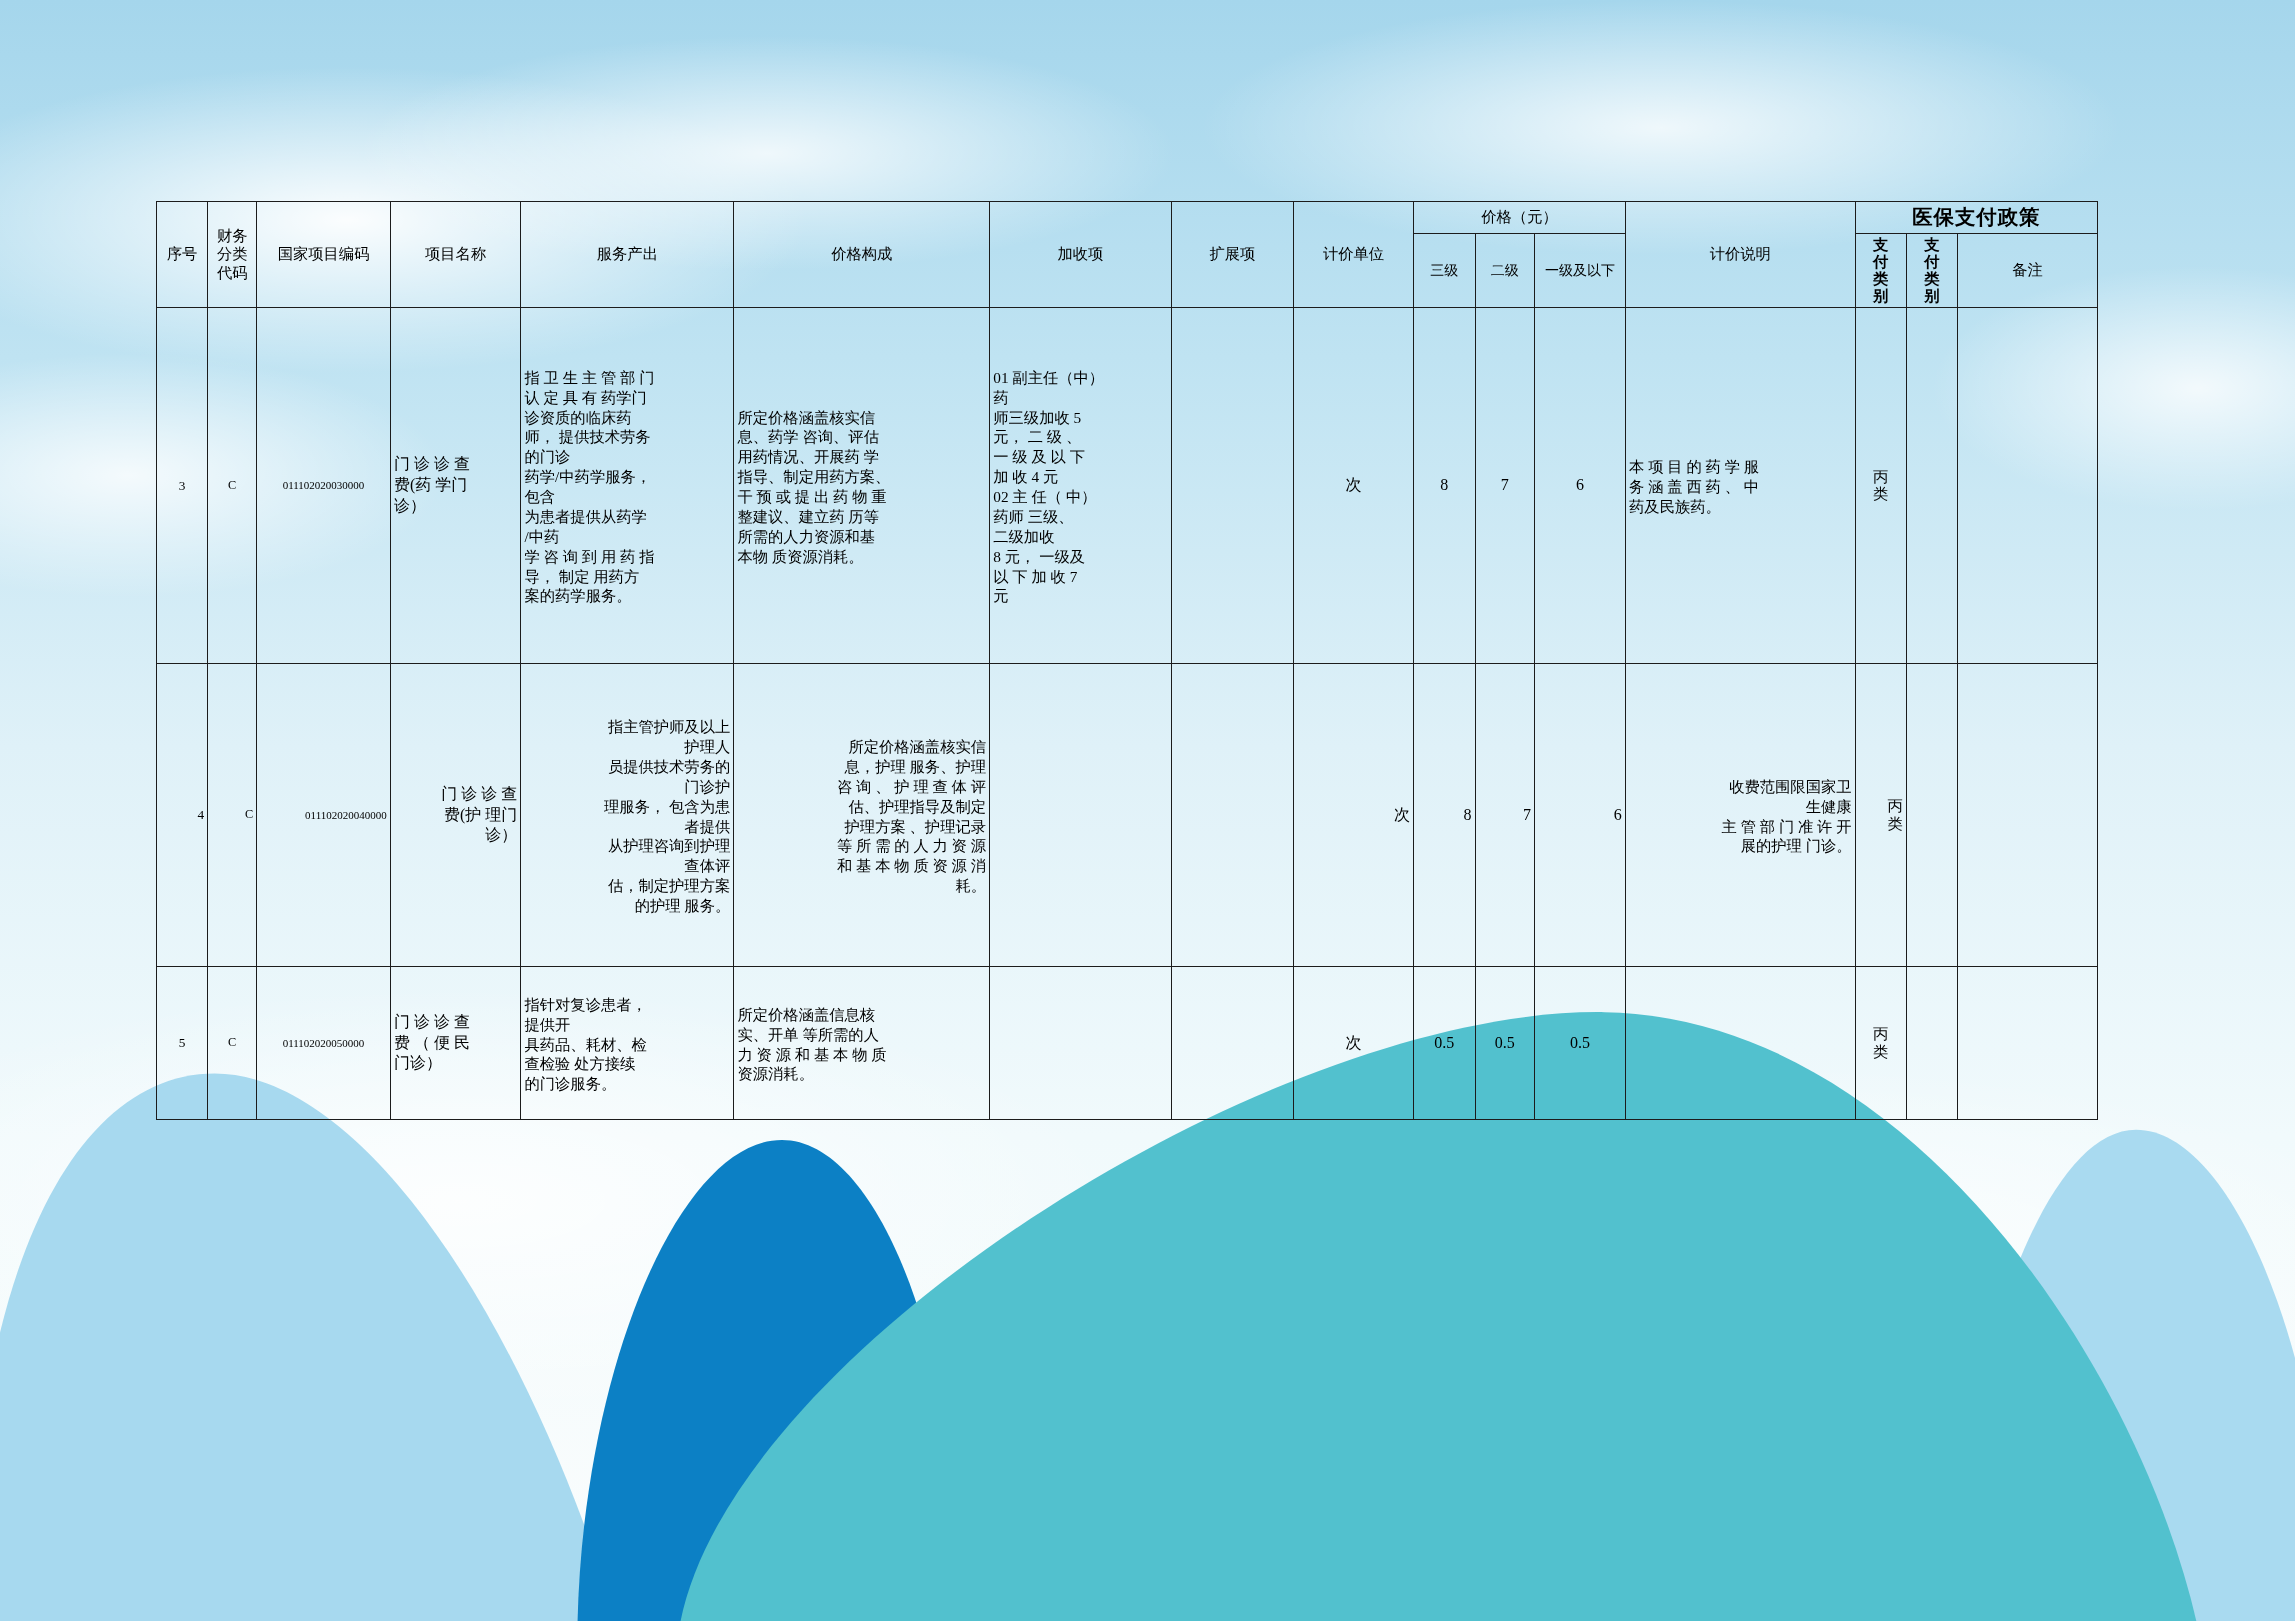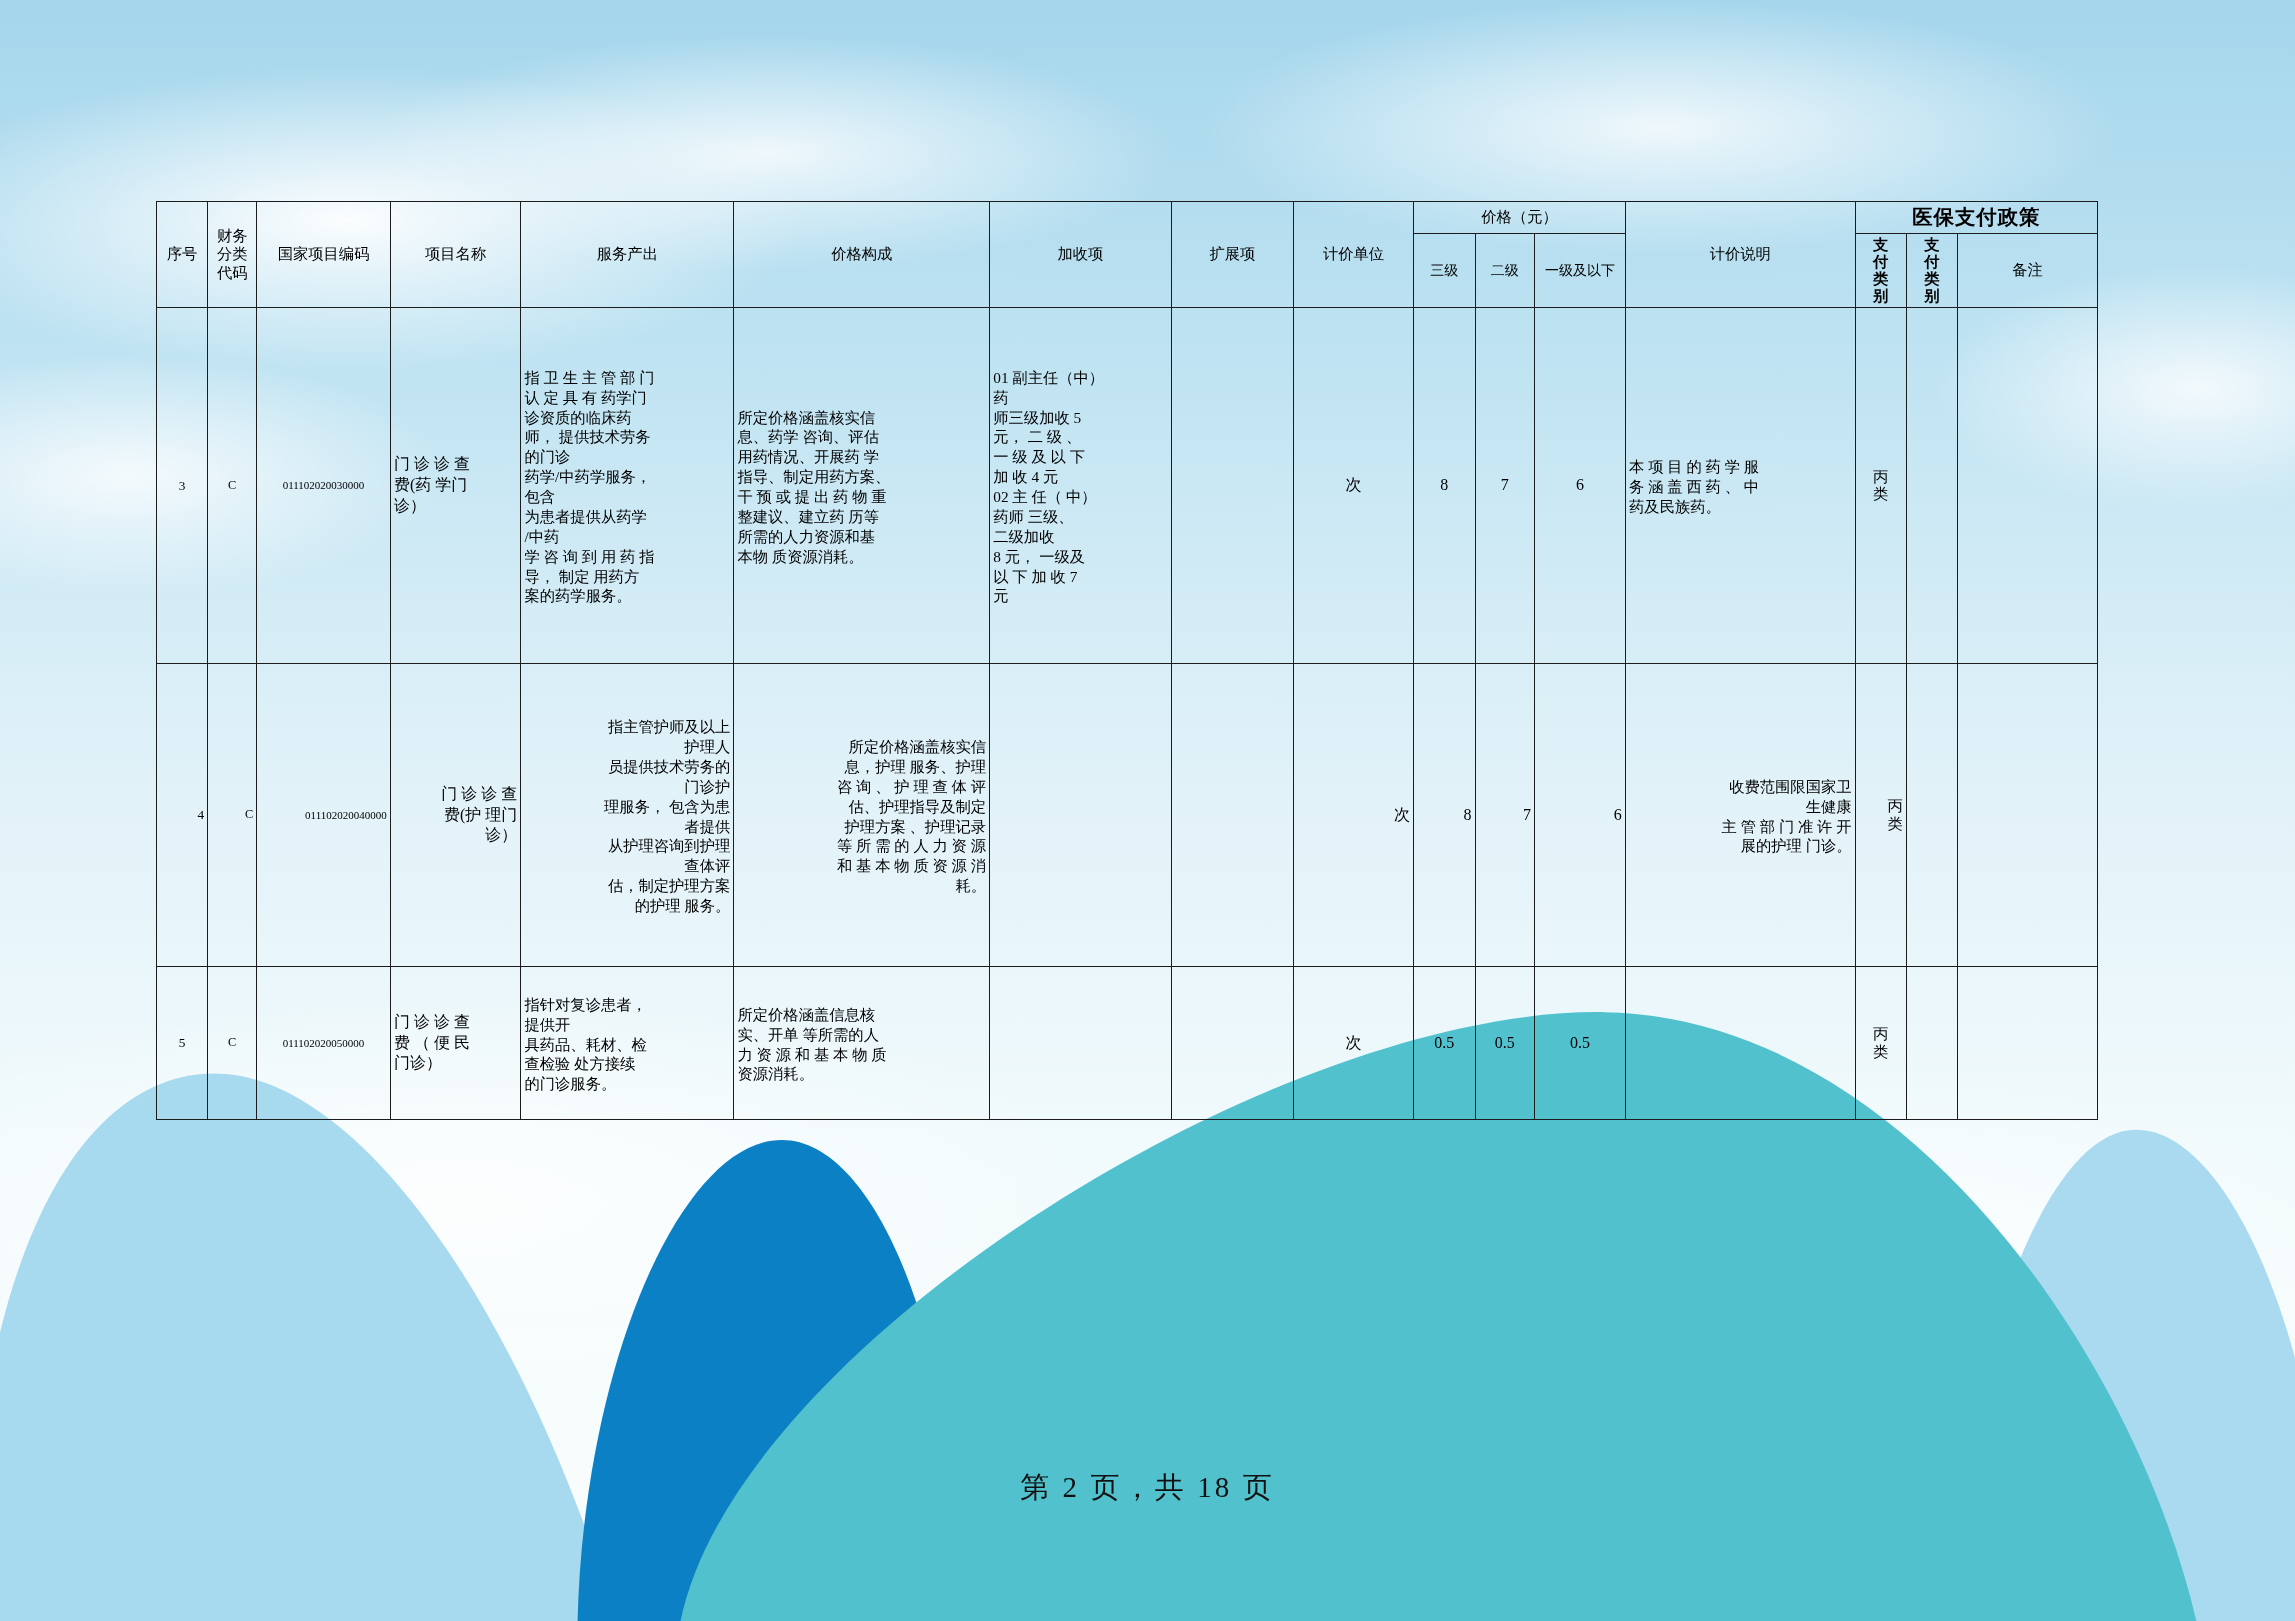--- a/index.html
+++ b/index.html
@@ -317,15 +317,14 @@
         <td class="c-p2">0.5</td>
         <td class="c-p1">0.5</td>
         <td class="c-desc"></td>
         <td class="c-pay"><span class="pay-wrap">丙类</span></td>
         <td class="c-first"></td>
         <td class="c-note"></td>
       </tr>
     </tbody>
   </table>
 
-  <div id="pagenum">第 2 页，共 18 页</div>
 </div>
 
 
 </body></html>

